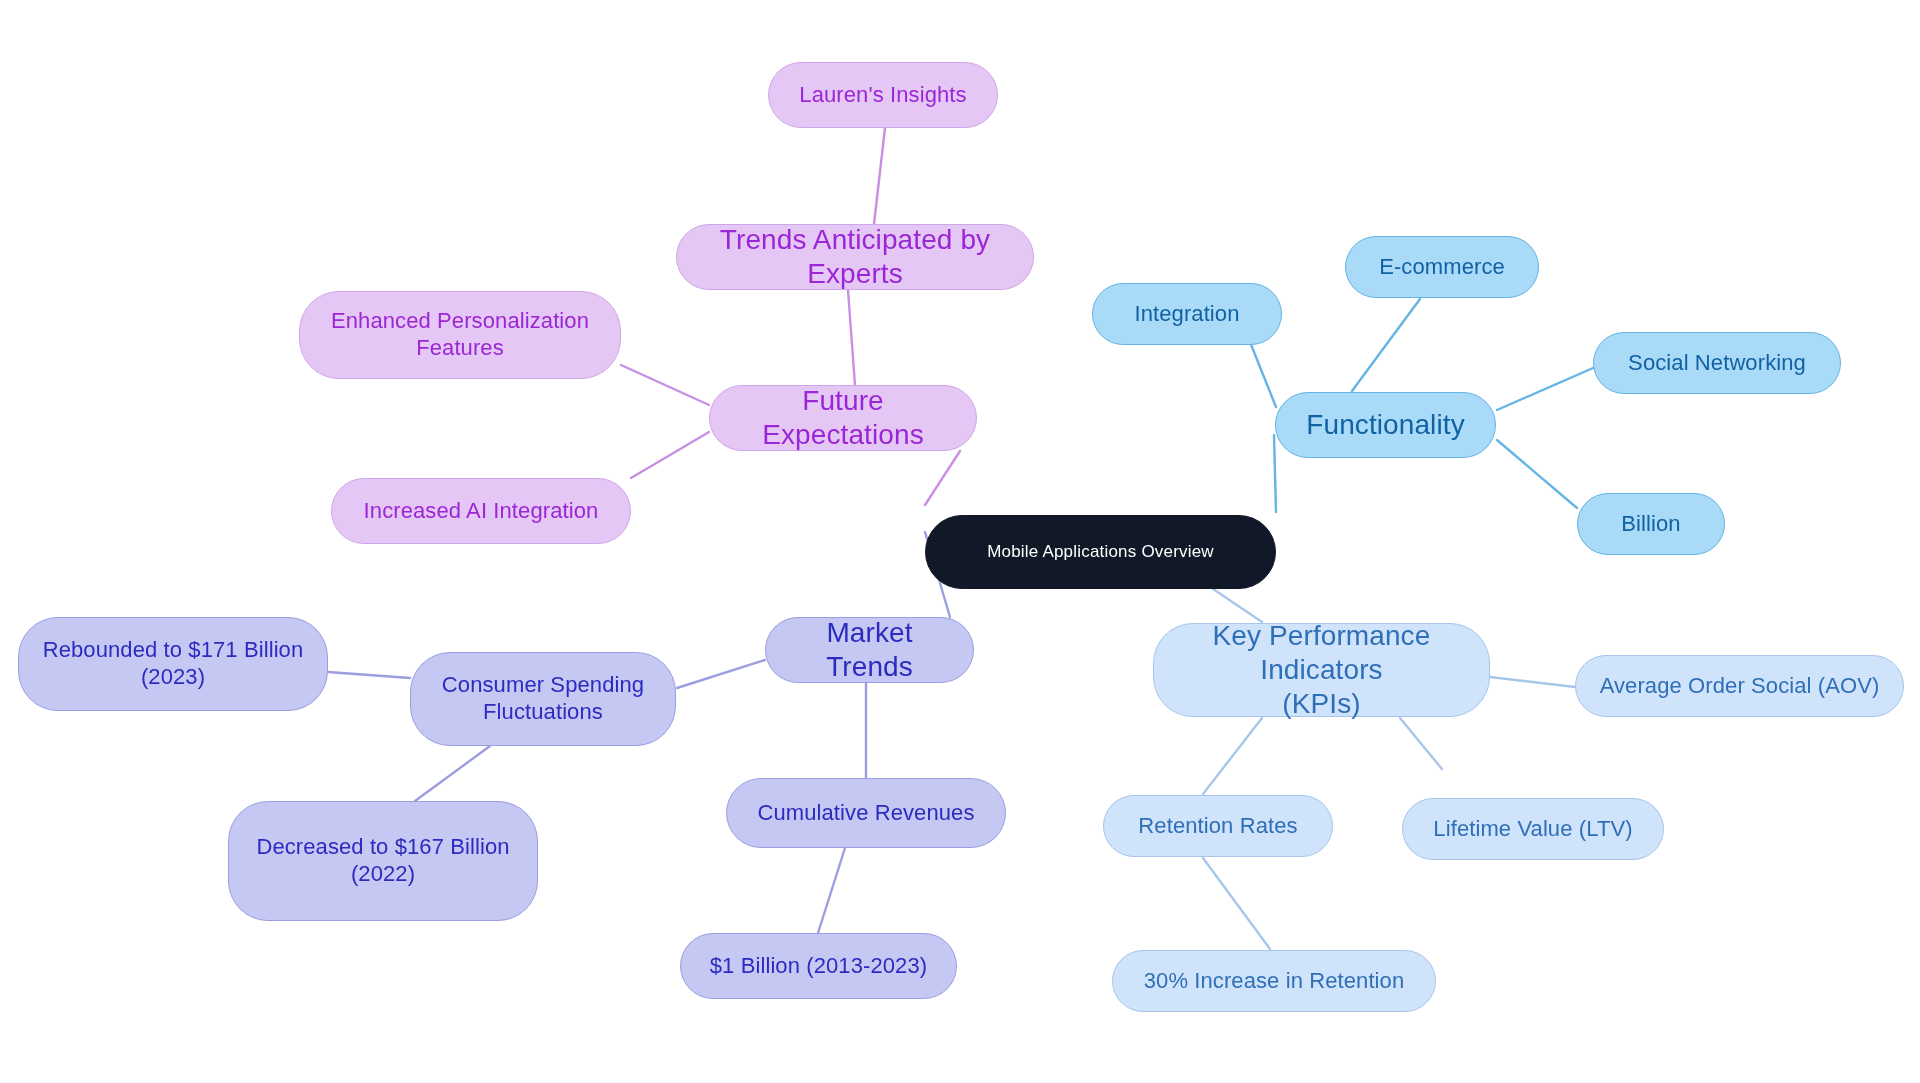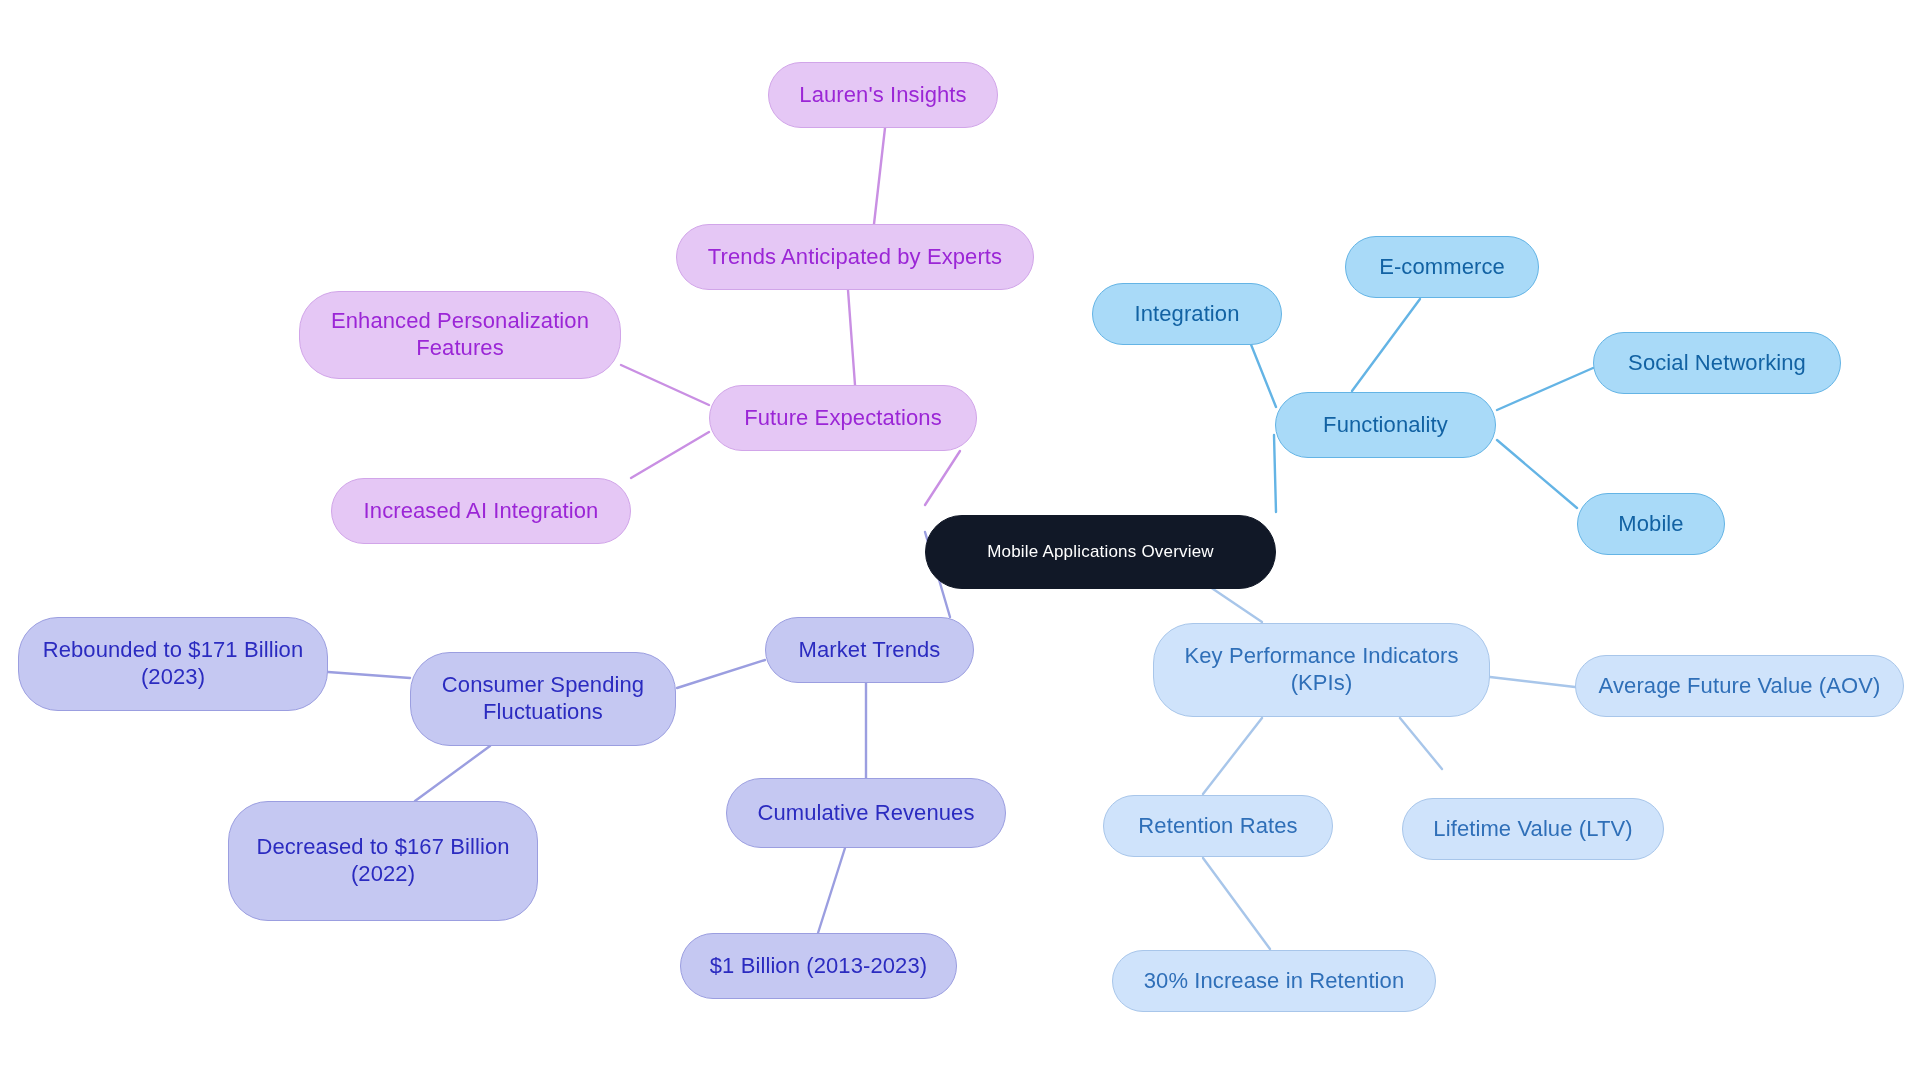--- a/index.html
+++ b/index.html
@@ -44,21 +44,21 @@
     white-space: pre-line;
     -webkit-font-smoothing: antialiased;
   }
   .node.root {
     border-radius: 42px;
     font-size: 17px;
     letter-spacing: 0.2px;
     border-width: 1px;
     margin-top: 24px;
   }
-  .node.level1 { font-size: 22px; }
+  .node.level1 { font-size: 28px; }
   .node.level2 { font-size: 22px; }
 </style>
 </head>
 <body>
 
 <div id="mindmap-root" style="background: rgb(255, 255, 255);">
   <svg id="edge-layer" viewBox="0 0 1920 1083" preserveAspectRatio="none" xmlns="http://www.w3.org/2000/svg">
       <line x1="1276" y1="512" x2="1274" y2="435" stroke="#64b4e5" stroke-width="2.4" stroke-linecap="round"></line>
       <line x1="1276" y1="407" x2="1248" y2="337" stroke="#64b4e5" stroke-width="2.4" stroke-linecap="round"></line>
       <line x1="1352" y1="391" x2="1420" y2="299" stroke="#64b4e5" stroke-width="2.4" stroke-linecap="round"></line>
@@ -80,24 +80,24 @@
       <line x1="709" y1="432" x2="631" y2="478" stroke="#c98fe3" stroke-width="2.4" stroke-linecap="round"></line>
       <line x1="855" y1="385" x2="848" y2="290" stroke="#c98fe3" stroke-width="2.4" stroke-linecap="round"></line>
       <line x1="874" y1="224" x2="885" y2="128" stroke="#c98fe3" stroke-width="2.4" stroke-linecap="round"></line>
     </svg>
   <div id="node-layer">
       <div class="node root" style="left: 925px; top: 491px; width: 351px; height: 74px; background: rgb(17, 24, 39); color: rgb(255, 255, 255); border-color: rgb(17, 24, 39);">Mobile Applications Overview</div>
       <div class="node level1" style="left: 1275px; top: 392px; width: 221px; height: 66px; background: rgb(169, 218, 248); color: rgb(18, 98, 163); border-color: rgb(100, 180, 229);">Functionality</div>
       <div class="node level2" style="left: 1092px; top: 283px; width: 190px; height: 62px; background: rgb(169, 218, 248); color: rgb(18, 98, 163); border-color: rgb(100, 180, 229);">Integration</div>
       <div class="node level2" style="left: 1345px; top: 236px; width: 194px; height: 62px; background: rgb(169, 218, 248); color: rgb(18, 98, 163); border-color: rgb(100, 180, 229);">E-commerce</div>
       <div class="node level2" style="left: 1593px; top: 332px; width: 248px; height: 62px; background: rgb(169, 218, 248); color: rgb(18, 98, 163); border-color: rgb(100, 180, 229);">Social Networking</div>
-      <div class="node level2" style="left: 1577px; top: 493px; width: 148px; height: 62px; background: rgb(169, 218, 248); color: rgb(18, 98, 163); border-color: rgb(100, 180, 229);">Mobile</div>
+      <div class="node level2" style="left: 1577px; top: 493px; width: 148px; height: 62px; background: rgb(169, 218, 248); color: rgb(18, 98, 163); border-color: rgb(100, 180, 229);">Billion</div>
       <div class="node level1" style="left: 1153px; top: 623px; width: 337px; height: 94px; background: rgb(207, 227, 251); color: rgb(47, 111, 184); border-color: rgb(168, 198, 234);">Key Performance Indicators
 (KPIs)</div>
-      <div class="node level2" style="left: 1575px; top: 655px; width: 329px; height: 62px; background: rgb(207, 227, 251); color: rgb(47, 111, 184); border-color: rgb(168, 198, 234);">Average Future Value (AOV)</div>
+      <div class="node level2" style="left: 1575px; top: 655px; width: 329px; height: 62px; background: rgb(207, 227, 251); color: rgb(47, 111, 184); border-color: rgb(168, 198, 234);">Average Order Social (AOV)</div>
       <div class="node level2" style="left: 1402px; top: 770px; width: 262px; height: 62px; background: rgb(207, 227, 251); color: rgb(47, 111, 184); border-color: rgb(168, 198, 234); margin-top: 28px;">Lifetime Value (LTV)</div>
       <div class="node level2" style="left: 1103px; top: 795px; width: 230px; height: 62px; background: rgb(207, 227, 251); color: rgb(47, 111, 184); border-color: rgb(168, 198, 234);">Retention Rates</div>
       <div class="node level2" style="left: 1112px; top: 950px; width: 324px; height: 62px; background: rgb(207, 227, 251); color: rgb(47, 111, 184); border-color: rgb(168, 198, 234);">30% Increase in Retention</div>
       <div class="node level1" style="left: 765px; top: 617px; width: 209px; height: 66px; background: rgb(197, 200, 242); color: rgb(43, 43, 192); border-color: rgb(155, 158, 224);">Market Trends</div>
       <div class="node level2" style="left: 410px; top: 652px; width: 266px; height: 94px; background: rgb(197, 200, 242); color: rgb(43, 43, 192); border-color: rgb(155, 158, 224);">Consumer Spending
 Fluctuations</div>
       <div class="node level2" style="left: 18px; top: 617px; width: 310px; height: 94px; background: rgb(197, 200, 242); color: rgb(43, 43, 192); border-color: rgb(155, 158, 224);">Rebounded to $171 Billion
 (2023)</div>
       <div class="node level2" style="left: 228px; top: 801px; width: 310px; height: 120px; background: rgb(197, 200, 242); color: rgb(43, 43, 192); border-color: rgb(155, 158, 224);">Decreased to $167 Billion
 (2022)</div>

